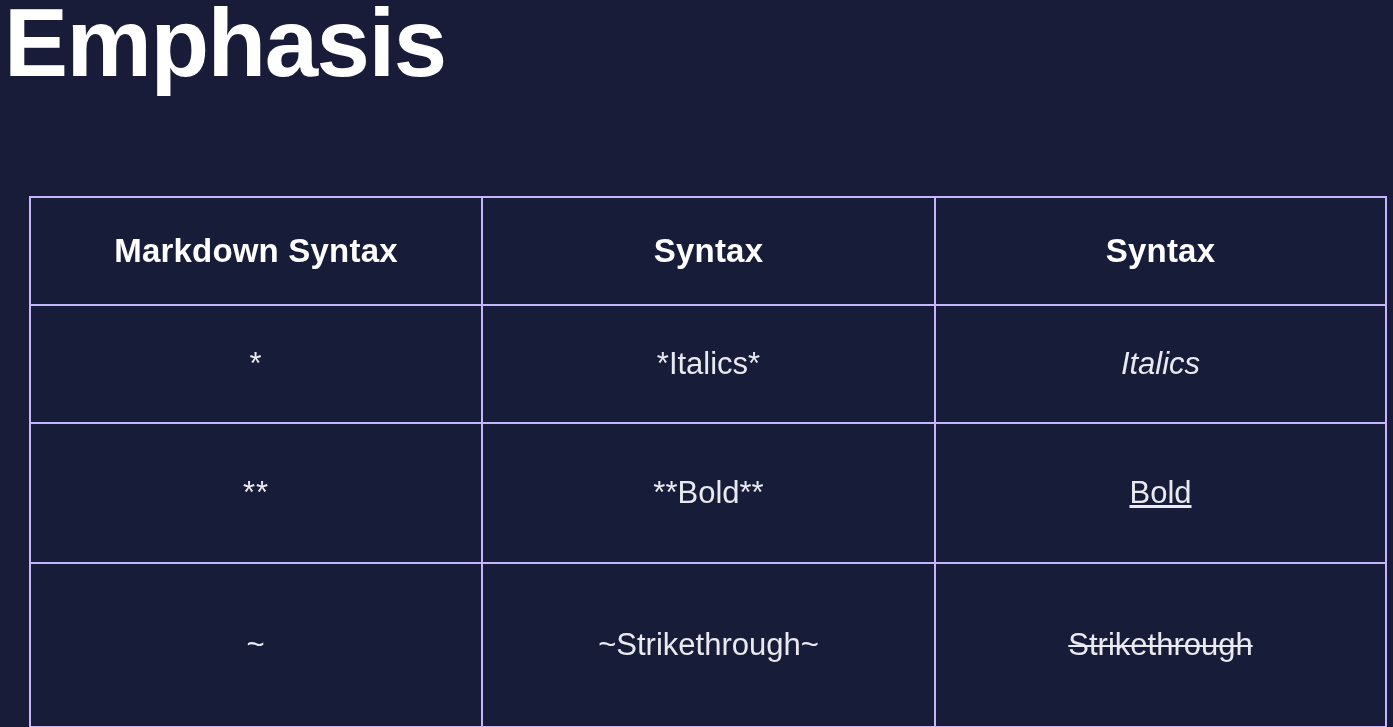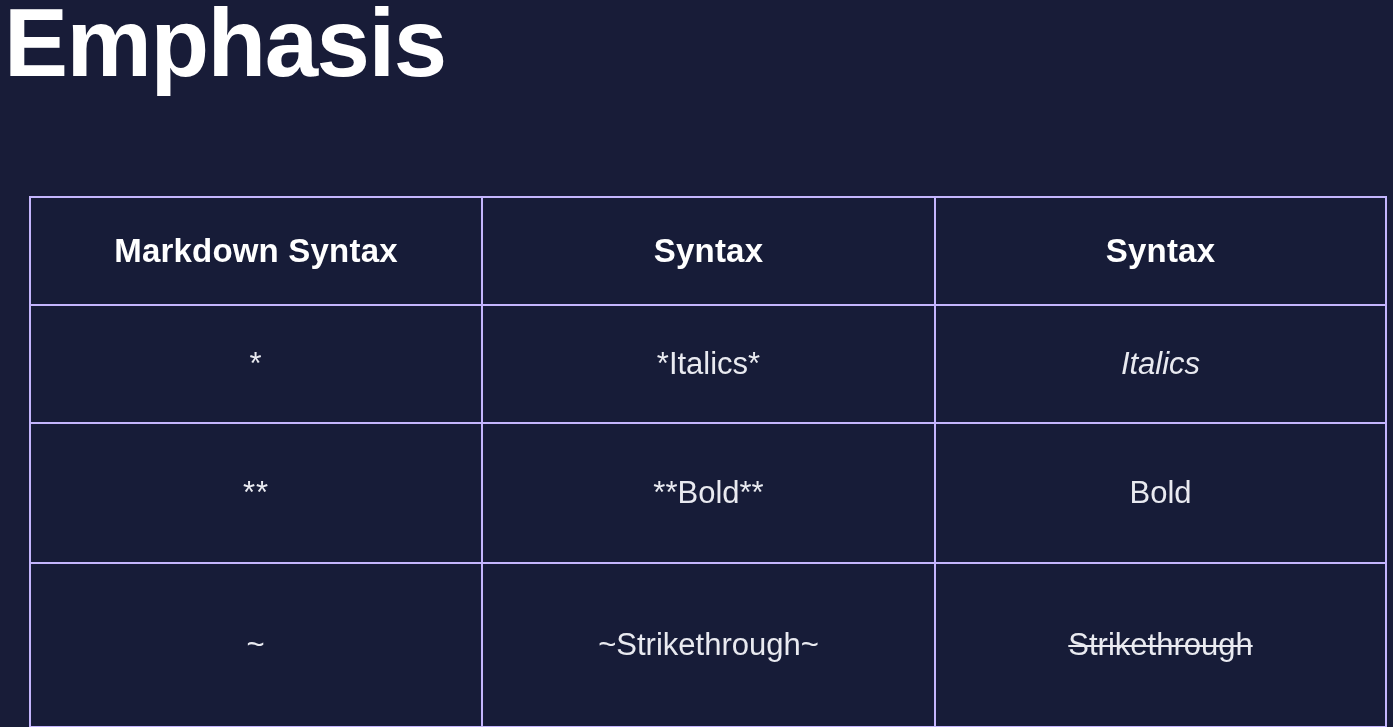--- a/index.html
+++ b/index.html
@@ -82,20 +82,21 @@
   
   .out-italic {
     font-style: italic;
     font-size: 34px;
     color: #eceef5;
   }
   .out-bold {
     font-weight: 700;
     font-size: 34px;
     color: #ffffff;
+    text-decoration: underline;
   }
   .out-strike {
     font-size: 34px;
     color: #dfe2ea;
     text-decoration: line-through;
     text-decoration-thickness: 2px;
   }
   .content-cell {
     font-size: 33px;
     color: #eceef5;

